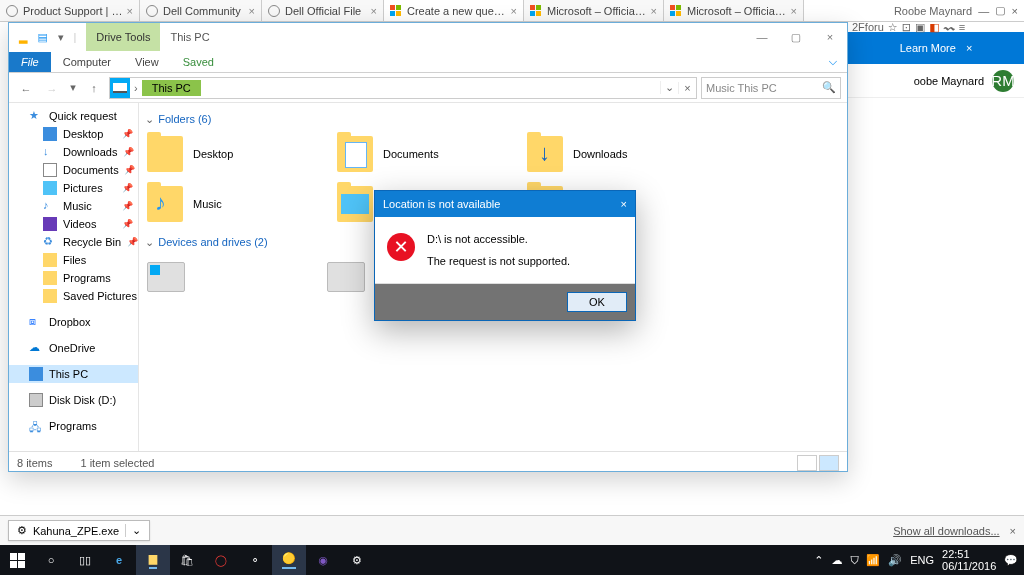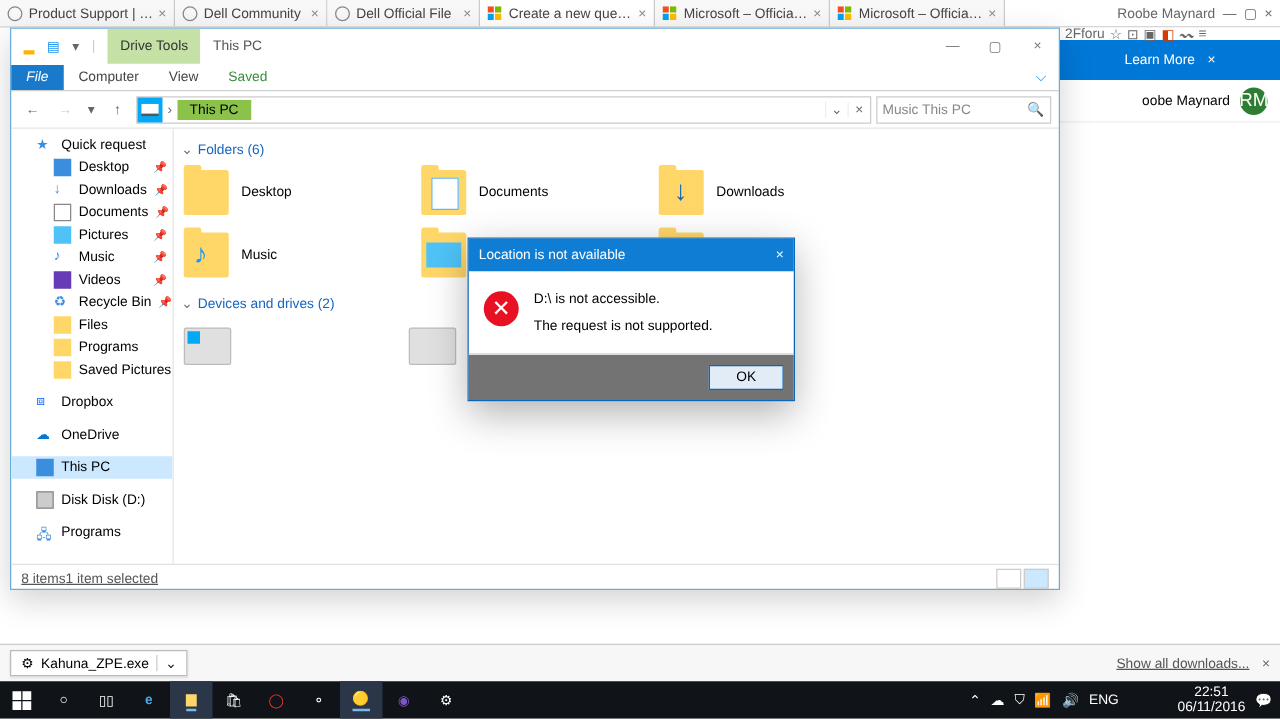--- a/index.html
+++ b/index.html
@@ -58,21 +58,21 @@
 .fico.vid::after{content:"";position:absolute;left:4px;top:8px;width:28px;height:20px;background:#673ab7;}
 .fico.doc::after{content:"";position:absolute;left:8px;top:6px;width:20px;height:24px;background:#fff;border:1px solid #64b5f6;}
 .drive-tile { width:180px; }
 .drive-ico { width:38px; height:30px; background:#e0e0e0; border:1px solid #bbb; border-radius:2px; flex-shrink:0; position:relative;}
 .drive-ico.win::after{content:"";position:absolute;left:2px;top:2px;width:10px;height:10px;background:#03a9f4;}
 .drive-info { flex:1; }
 .bar { width:130px; height:12px; border:1px solid #bbb; background:#fff; margin:2px 0;}
 .bar-fill{height:100%;background:#26a0da;width:24%;}
 .drive-sub{color:#666;font-size:10px;}
 
-.statusbar { height:22px; border-top:1px solid #e0e0e0; display:flex; align-items:center; padding:0 8px; color:#555; gap:0;text-decoration:underline;}
+.statusbar { height:22px; border-top:1px solid #e0e0e0; display:flex; align-items:center; padding:0 8px; color:#555; gap:28px;}
 .statusbar .views{margin-left:auto; display:flex; gap:2px;}
 .viewbtn{width:20px;height:16px;border:1px solid #ccc;}
 .viewbtn.active{background:#cce8ff;}
 
 .dialog { position:absolute; left:374px; top:190px; width:262px; background:#fff; border:1px solid #0a66b7; box-shadow:0 10px 30px rgba(0,0,0,.3); }
 .dlg-title { height:26px; background:#0f7dd3; color:#fff; display:flex; align-items:center; padding:0 8px; }
 .dlg-title .dx{margin-left:auto;font-family:Arial;}
 .dlg-body { padding: 16px 12px; display:flex; gap:12px; }
 .dlg-icon{width:28px;height:28px;border-radius:50%;background:#e81123;color:#fff;display:flex;align-items:center;justify-content:center;font-size:18px;flex-shrink:0;}
 .dlg-foot{border-top:1px solid #ddd;padding:8px;display:flex;justify-content:flex-end;background:#737373;}
@@ -88,21 +88,21 @@
 .dl-chip{ border:1px solid #bbb; background:#fff; padding:3px 8px; display:flex; align-items:center; gap:6px; box-shadow:0 1px 2px rgba(0,0,0,.1);}
 .dl-chip .chev{border-left:1px solid #ccc; padding-left:6px;}
 .dl-right{margin-left:auto; color:#555; text-decoration:underline;}
 .dl-x{margin-left:10px;color:#666;font-family:Arial;}
 
 .taskbar { position:absolute; left:0; right:0; bottom:0; height:30px; background:#101318; display:flex; align-items:center; }
 .tbtn{width:34px;height:30px;display:flex;align-items:center;justify-content:center;color:#fff;}
 .tbtn.active{background:#2b3648;}
 .tbtn .u{border-bottom:2px solid #76b9ed;padding-bottom:2px;}
 .tray{margin-left:auto;display:flex;align-items:center;color:#fff;gap:8px;padding:0 6px;}
-.tray .clock{text-align:center;line-height:1.1;font-size:10px;margin-left:39px;}
+.tray .clock{text-align:left;line-height:1.1;font-size:10px;}
 .wlogo{display:grid;grid-template-columns:7px 7px;grid-template-rows:7px 7px;gap:1px;}
 .wlogo span{background:#fff;}
 </style>
 </head>
 <body>
 
 <div class="browser-tabs">
   <div class="btab">
       <span class="favicon" style="border:1px solid #888;border-radius:50%;"></span>
       <span class="title">Product Support | Dell</span>

